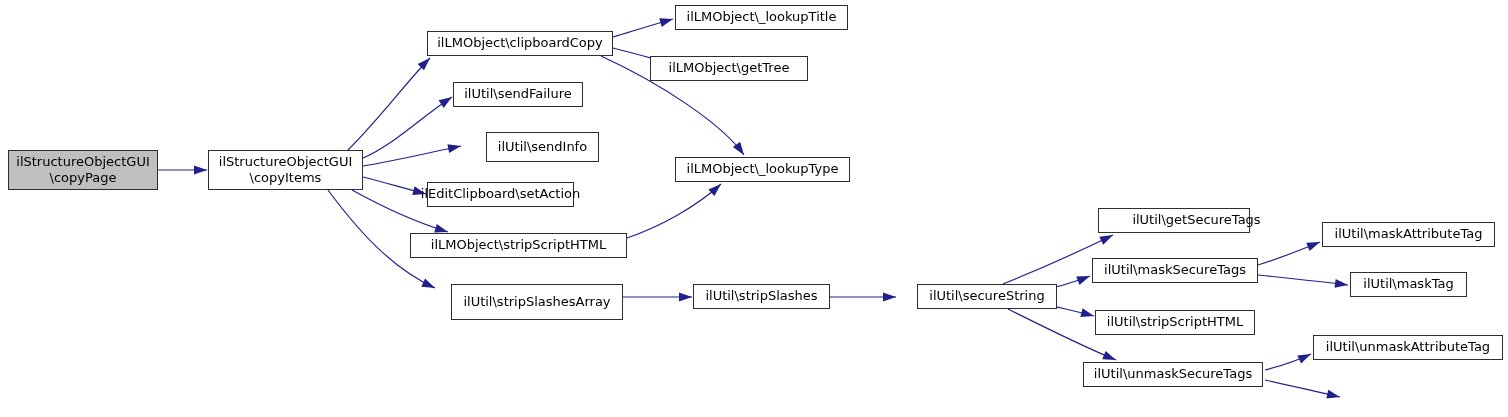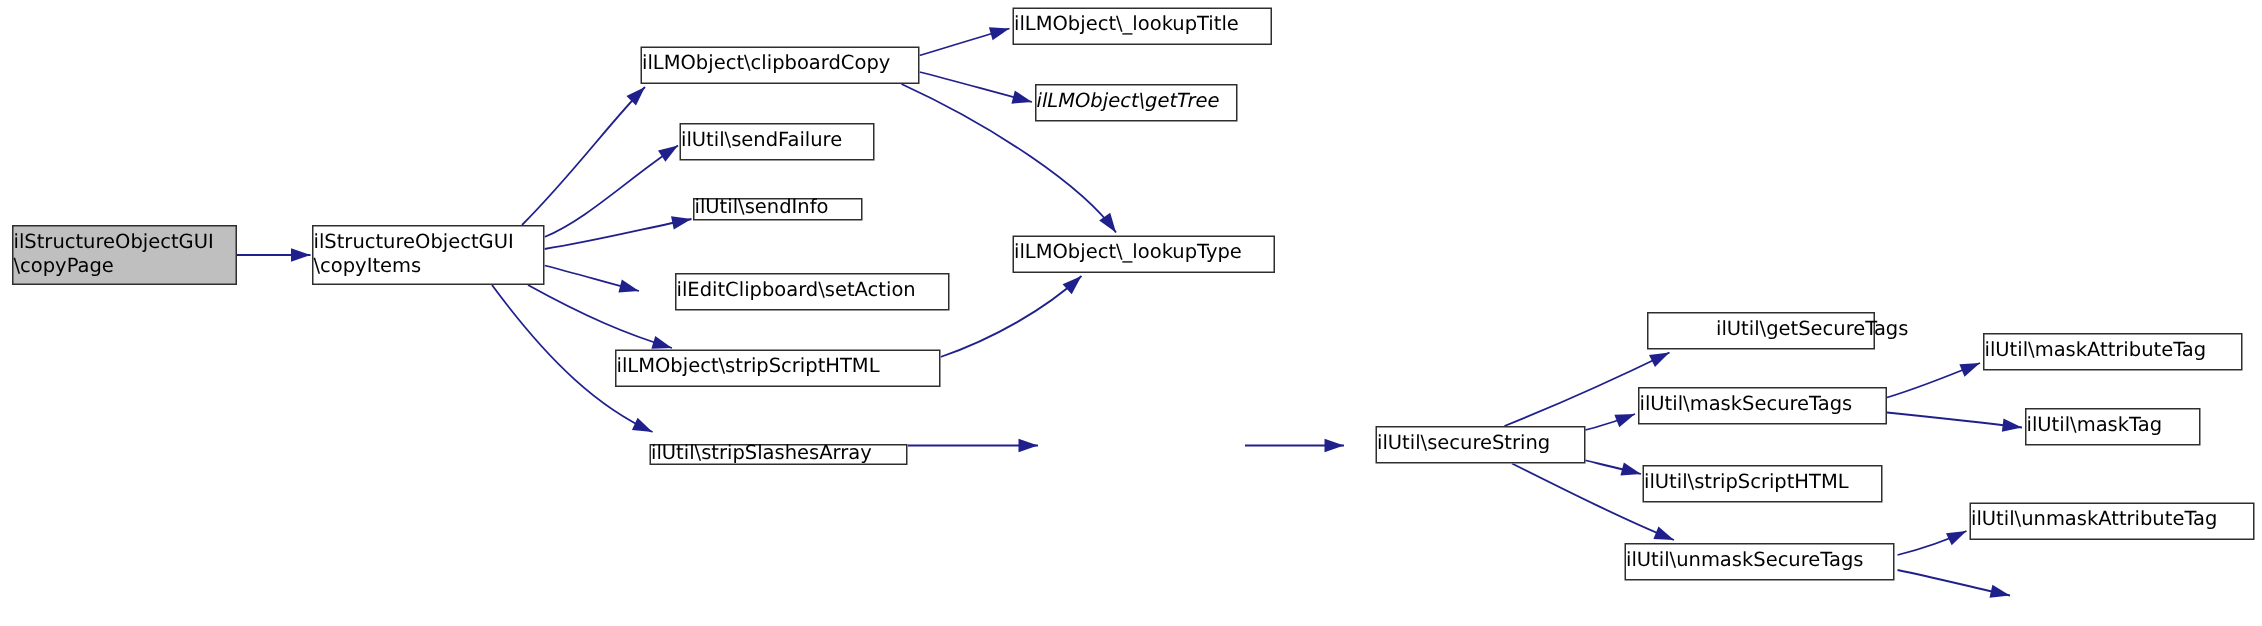--- a/index.html
+++ b/index.html
@@ -30,21 +30,21 @@
     width: 1508px;
     height: 417px;
   }
   .node {
     position: absolute;
     box-sizing: border-box;
     background: #ffffff;
     border: 1px solid #2e2e2e;
     display: flex;
     flex-direction: column;
-    align-items: flex-start;
+    align-items: center;
     justify-content: center;
     font-size: 13px;
     line-height: 1.25;
     color: #000000;
     white-space: nowrap;
     cursor: pointer;
   }
   .node.highlight {
     background: #bfbfbf;
   }
@@ -150,40 +150,43 @@
       <div class="node" style="left: 208px; top: 150px; width: 155px; height: 40px;">
         <div class="node-line">ilStructureObjectGUI</div>
         <div class="node-line">\copyItems</div>
       </div>
       <div class="node" style="left: 427px; top: 31px; width: 186px; height: 25px;">
         <div class="node-line">ilLMObject\clipboardCopy</div>
       </div>
       <div class="node" style="left: 675px; top: 5px; width: 173px; height: 25px;">
         <div class="node-line">ilLMObject\_lookupTitle</div>
       </div>
-      <div class="node" style="left: 690px; top: 56px; width: 135px; height: 25px; font-style: italic;">
+      <div class="node" style="left: 650px; top: 56px; width: 158px; height: 25px;">
         <div class="node-line">ilLMObject\getTree</div>
       </div>
       <div class="node" style="left: 453px; top: 82px; width: 130px; height: 25px;">
         <div class="node-line">ilUtil\sendFailure</div>
       </div>
-      <div class="node" style="left: 462px; top: 132px; width: 113px; height: 15px;">
+      <div class="node" style="left: 486px; top: 132px; width: 113px; height: 30px;">
         <div class="node-line">ilUtil\sendInfo</div>
       </div>
-      <div class="node" style="left: 450px; top: 182px; width: 183px; height: 25px;">
+      <div class="node" style="left: 427px; top: 182px; width: 147px; height: 25px;">
         <div class="node-line">ilEditClipboard\setAction</div>
       </div>
       <div class="node" style="left: 675px; top: 157px; width: 175px; height: 25px;">
         <div class="node-line">ilLMObject\_lookupType</div>
       </div>
       <div class="node" style="left: 410px; top: 233px; width: 217px; height: 25px;">
         <div class="node-line">ilLMObject\stripScriptHTML</div>
       </div>
-      <div class="node" style="left: 433px; top: 284px; width: 172px; height: 14px; margin-top: 12px;">
+      <div class="node" style="left: 451px; top: 284px; width: 172px; height: 36px;">
         <div class="node-line">ilUtil\stripSlashesArray</div>
+      </div>
+      <div class="node" style="left: 693px; top: 284px; width: 137px; height: 25px;">
+        <div class="node-line">ilUtil\stripSlashes</div>
       </div>
       <div class="node" style="left: 897px; top: 284px; width: 140px; height: 25px; margin-left: 20px;">
         <div class="node-line">ilUtil\secureString</div>
       </div>
       <div class="node" style="left: 1098px; top: 208px; width: 152px; height: 25px; padding-left: 45px;">
         <div class="node-line">ilUtil\getSecureTags</div>
       </div>
       <div class="node" style="left: 1092px; top: 258px; width: 166px; height: 25px;">
         <div class="node-line">ilUtil\maskSecureTags</div>
       </div>

